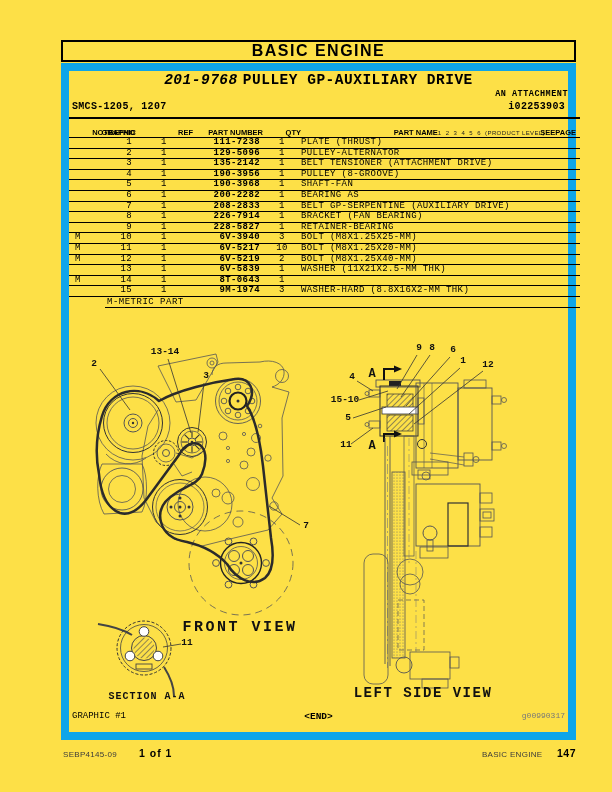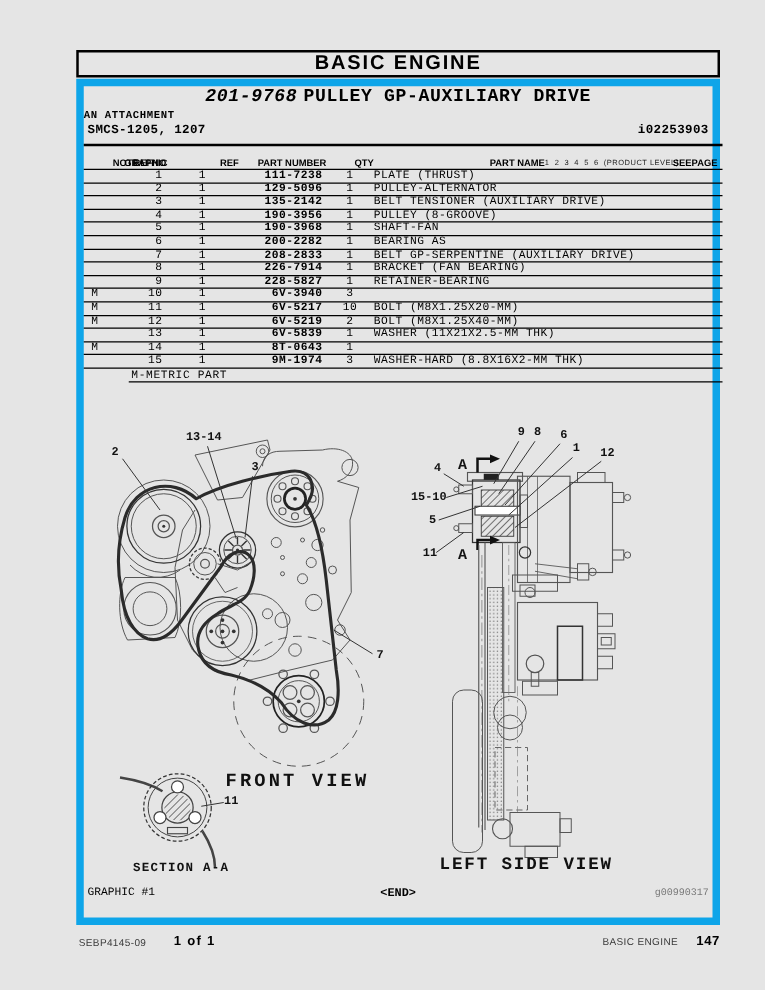--- a/index.html
+++ b/index.html
@@ -1,29 +1,29 @@
 <!DOCTYPE html>
 <html><head>
 <meta charset="utf-8">
 <style>
   html,body{margin:0;padding:0;background:#fff;}
-  .page{position:relative;width:612px;height:792px;background:#e5e5e5;overflow:hidden;
+  .page{position:relative;width:612px;height:792px;background:#fde047;overflow:hidden;
         font-family:"Liberation Sans",sans-serif;color:#000;}
 
   .title-box{position:absolute;left:61px;top:40px;width:515px;height:22px;box-sizing:border-box;
              border:2px solid #000;text-align:center;line-height:17px;
              font-size:16px;font-weight:bold;letter-spacing:1.5px;}
   .main-box{position:absolute;left:61px;top:63px;width:515px;height:677px;box-sizing:border-box;
-            border:6px solid #0ea5e9;}
+            border:8px solid #0ea5e9;}
 
   .doc-title{position:absolute;left:0;top:1px;width:100%;text-align:center;
              font-family:"Liberation Mono","DejaVu Sans Mono",monospace;
              font-size:14.5px;font-weight:bold;letter-spacing:0.5px;white-space:nowrap;}
   .doc-title .pn{font-style:italic;margin-right:5px;}
-  .doc-sub{position:absolute;left:0;top:18px;width:100%;text-align:left;
+  .doc-sub{position:absolute;left:0;top:18px;width:100%;text-align:right;
            font-family:"Liberation Mono","DejaVu Sans Mono",monospace;
            font-size:8.5px;font-weight:bold;letter-spacing:0.5px;}
   .meta-row{position:absolute;left:0;top:30px;width:100%;box-sizing:border-box;
             padding:0 3px;display:flex;justify-content:space-between;
             font-size:10px;font-weight:bold;letter-spacing:0.3px;
             font-family:"Liberation Mono","DejaVu Sans Mono",monospace;}
 
   .parts-table{position:absolute;left:0;top:46px;width:511px;border-top:2px solid #000;}
   .thead{display:flex;height:18px;align-items:flex-end;border-bottom:1px solid #000;}
   .thead .hc{display:flex;flex-direction:row;justify-content:flex-end;
@@ -134,21 +134,21 @@
             <div class="cell c5">1</div>
             <div class="cell c6">PULLEY-ALTERNATOR</div>
             <div class="cell c7"></div>
           </div>
           <div class="trow">
             <div class="cell c1"></div>
             <div class="cell c2">3</div>
             <div class="cell c3">1</div>
             <div class="cell c4">135-2142</div>
             <div class="cell c5">1</div>
-            <div class="cell c6">BELT TENSIONER (AUXILIARY DRIVE)</div>
+            <div class="cell c6">BELT TENSIONER (ATTACHMENT DRIVE)</div>
             <div class="cell c7"></div>
           </div>
           <div class="trow">
             <div class="cell c1"></div>
             <div class="cell c2">4</div>
             <div class="cell c3">1</div>
             <div class="cell c4">190-3956</div>
             <div class="cell c5">1</div>
             <div class="cell c6">PULLEY (8-GROOVE)</div>
             <div class="cell c7"></div>
@@ -197,20 +197,21 @@
             <div class="cell c5">1</div>
             <div class="cell c6">RETAINER-BEARING</div>
             <div class="cell c7"></div>
           </div>
           <div class="trow">
             <div class="cell c1">M</div>
             <div class="cell c2">10</div>
             <div class="cell c3">1</div>
             <div class="cell c4">6V-3940</div>
             <div class="cell c5">3</div>
+            <div class="cell c6">BOLT (M8X1.25X25-MM)</div>
             <div class="cell c7"></div>
           </div>
           <div class="trow">
             <div class="cell c1">M</div>
             <div class="cell c2">11</div>
             <div class="cell c3">1</div>
             <div class="cell c4">6V-5217</div>
             <div class="cell c5">10</div>
             <div class="cell c6">BOLT (M8X1.25X20-MM)</div>
             <div class="cell c7"></div>

